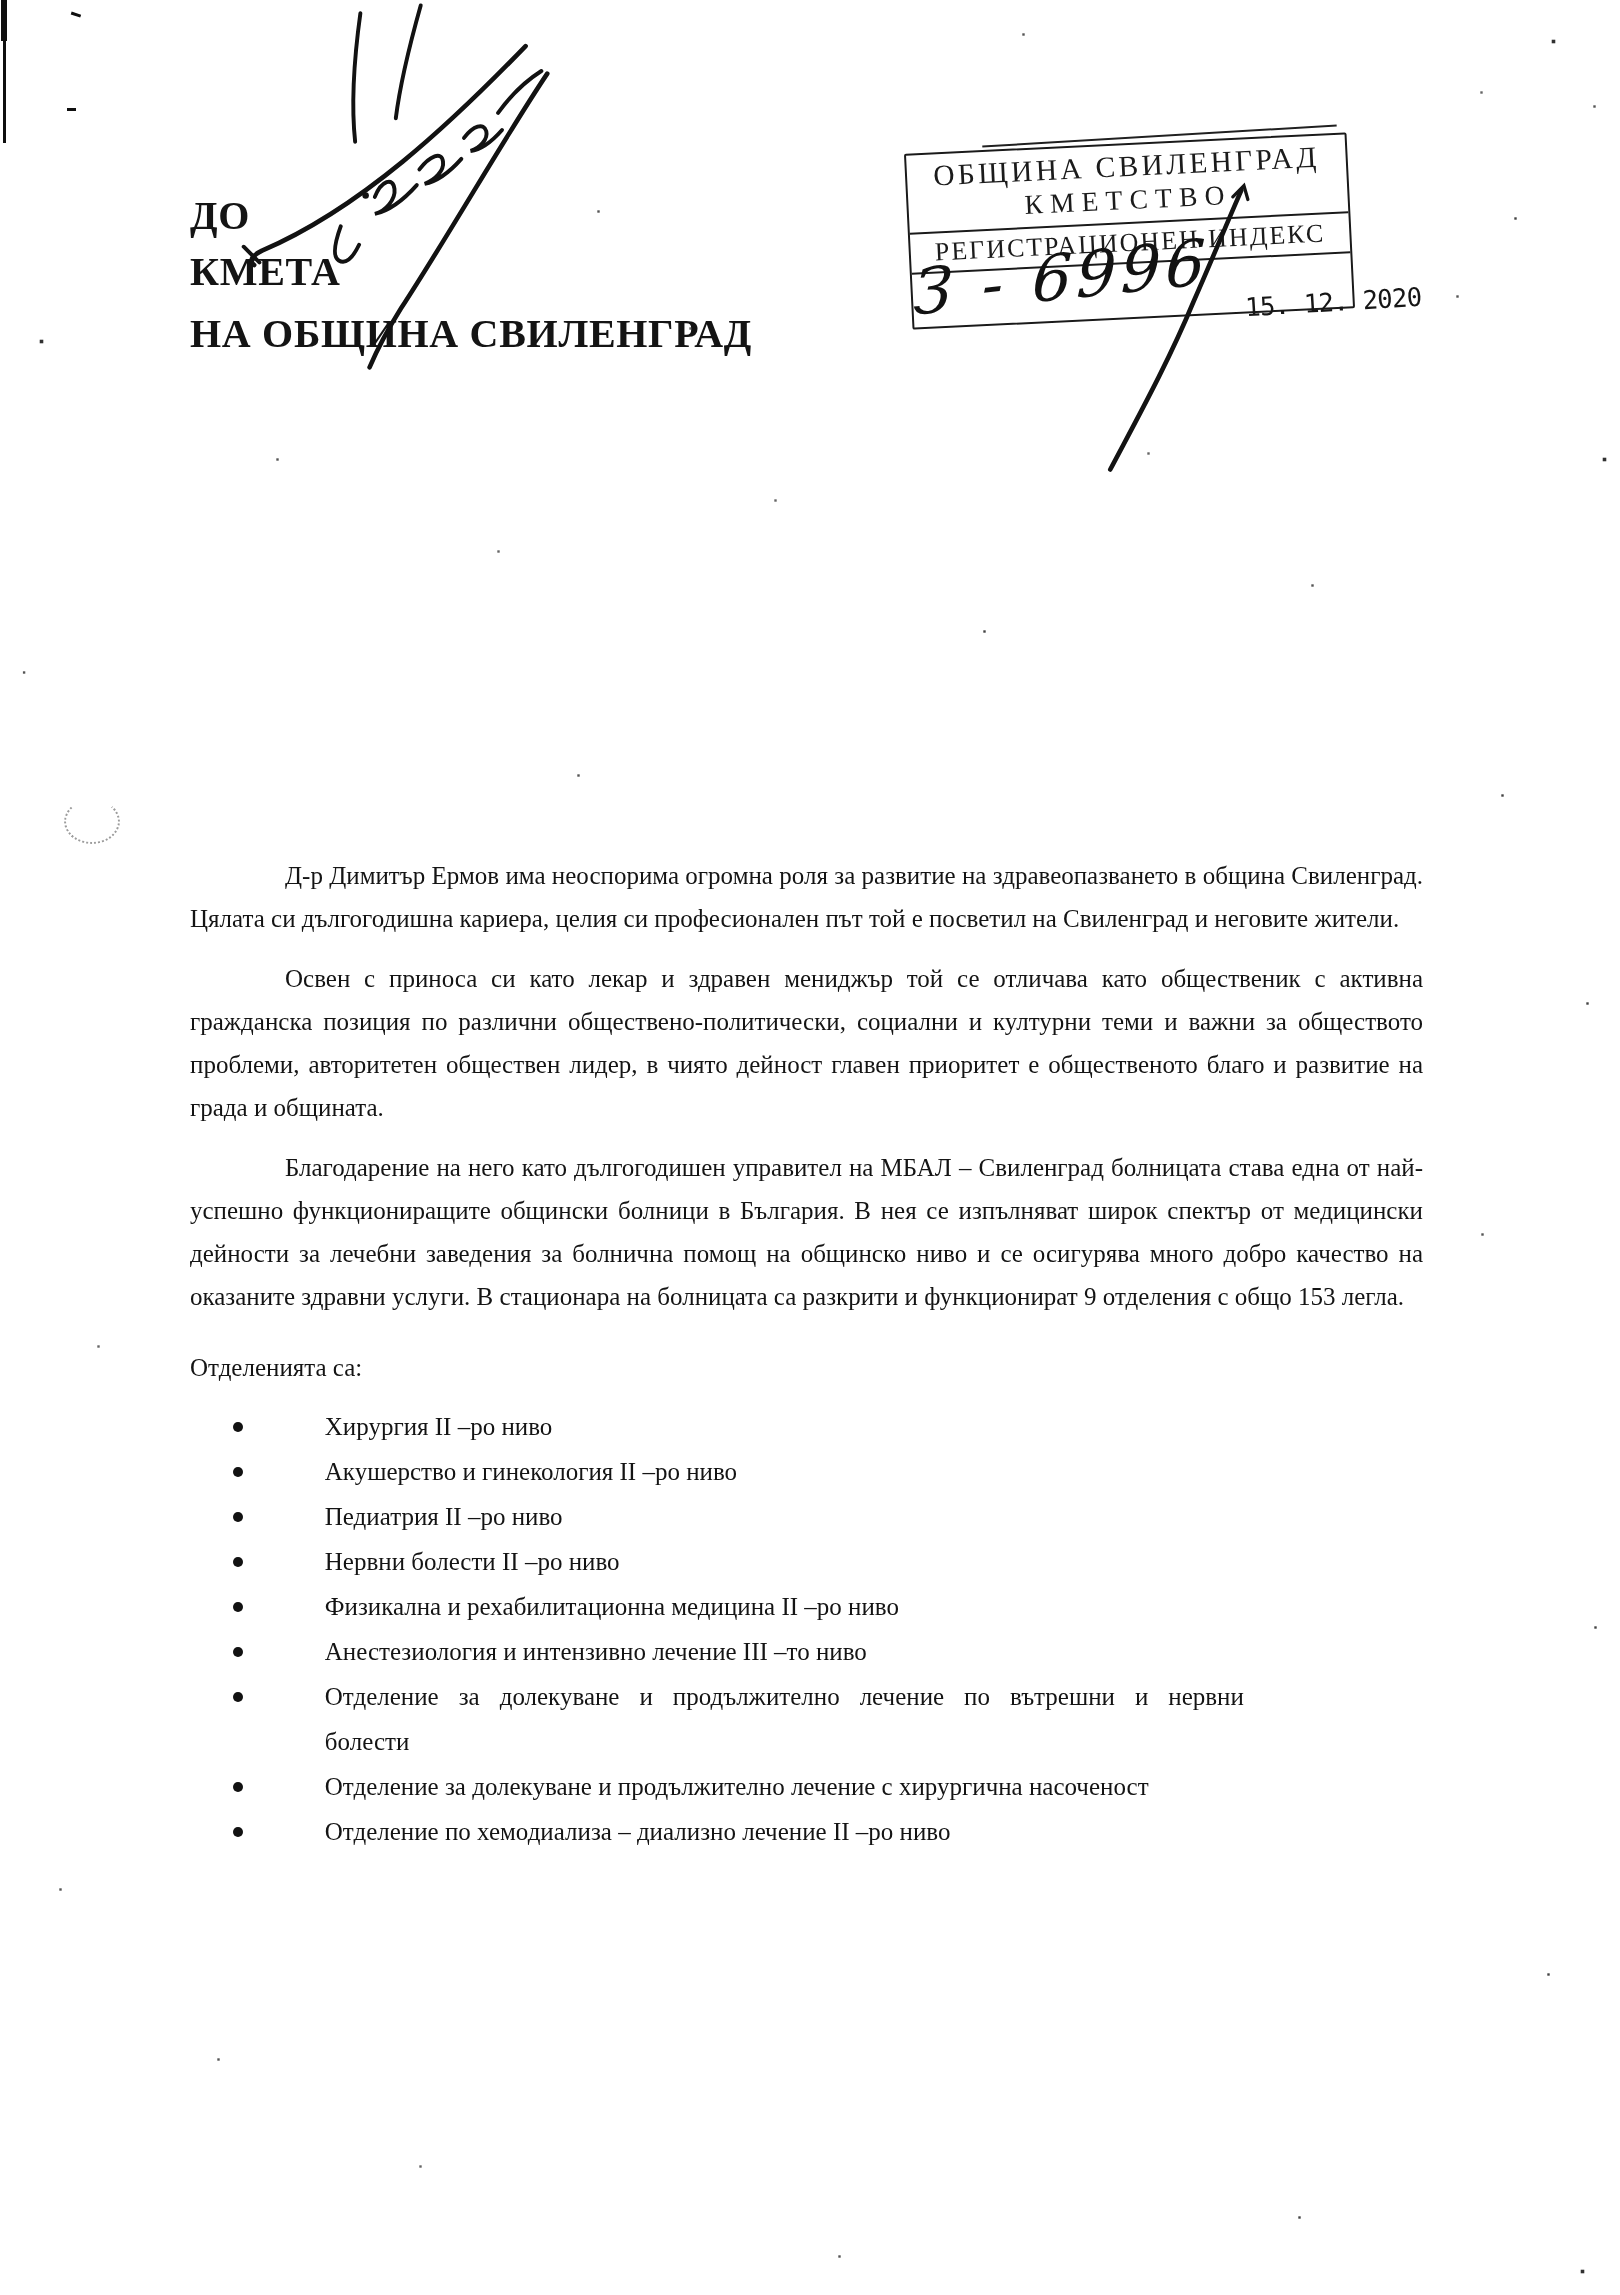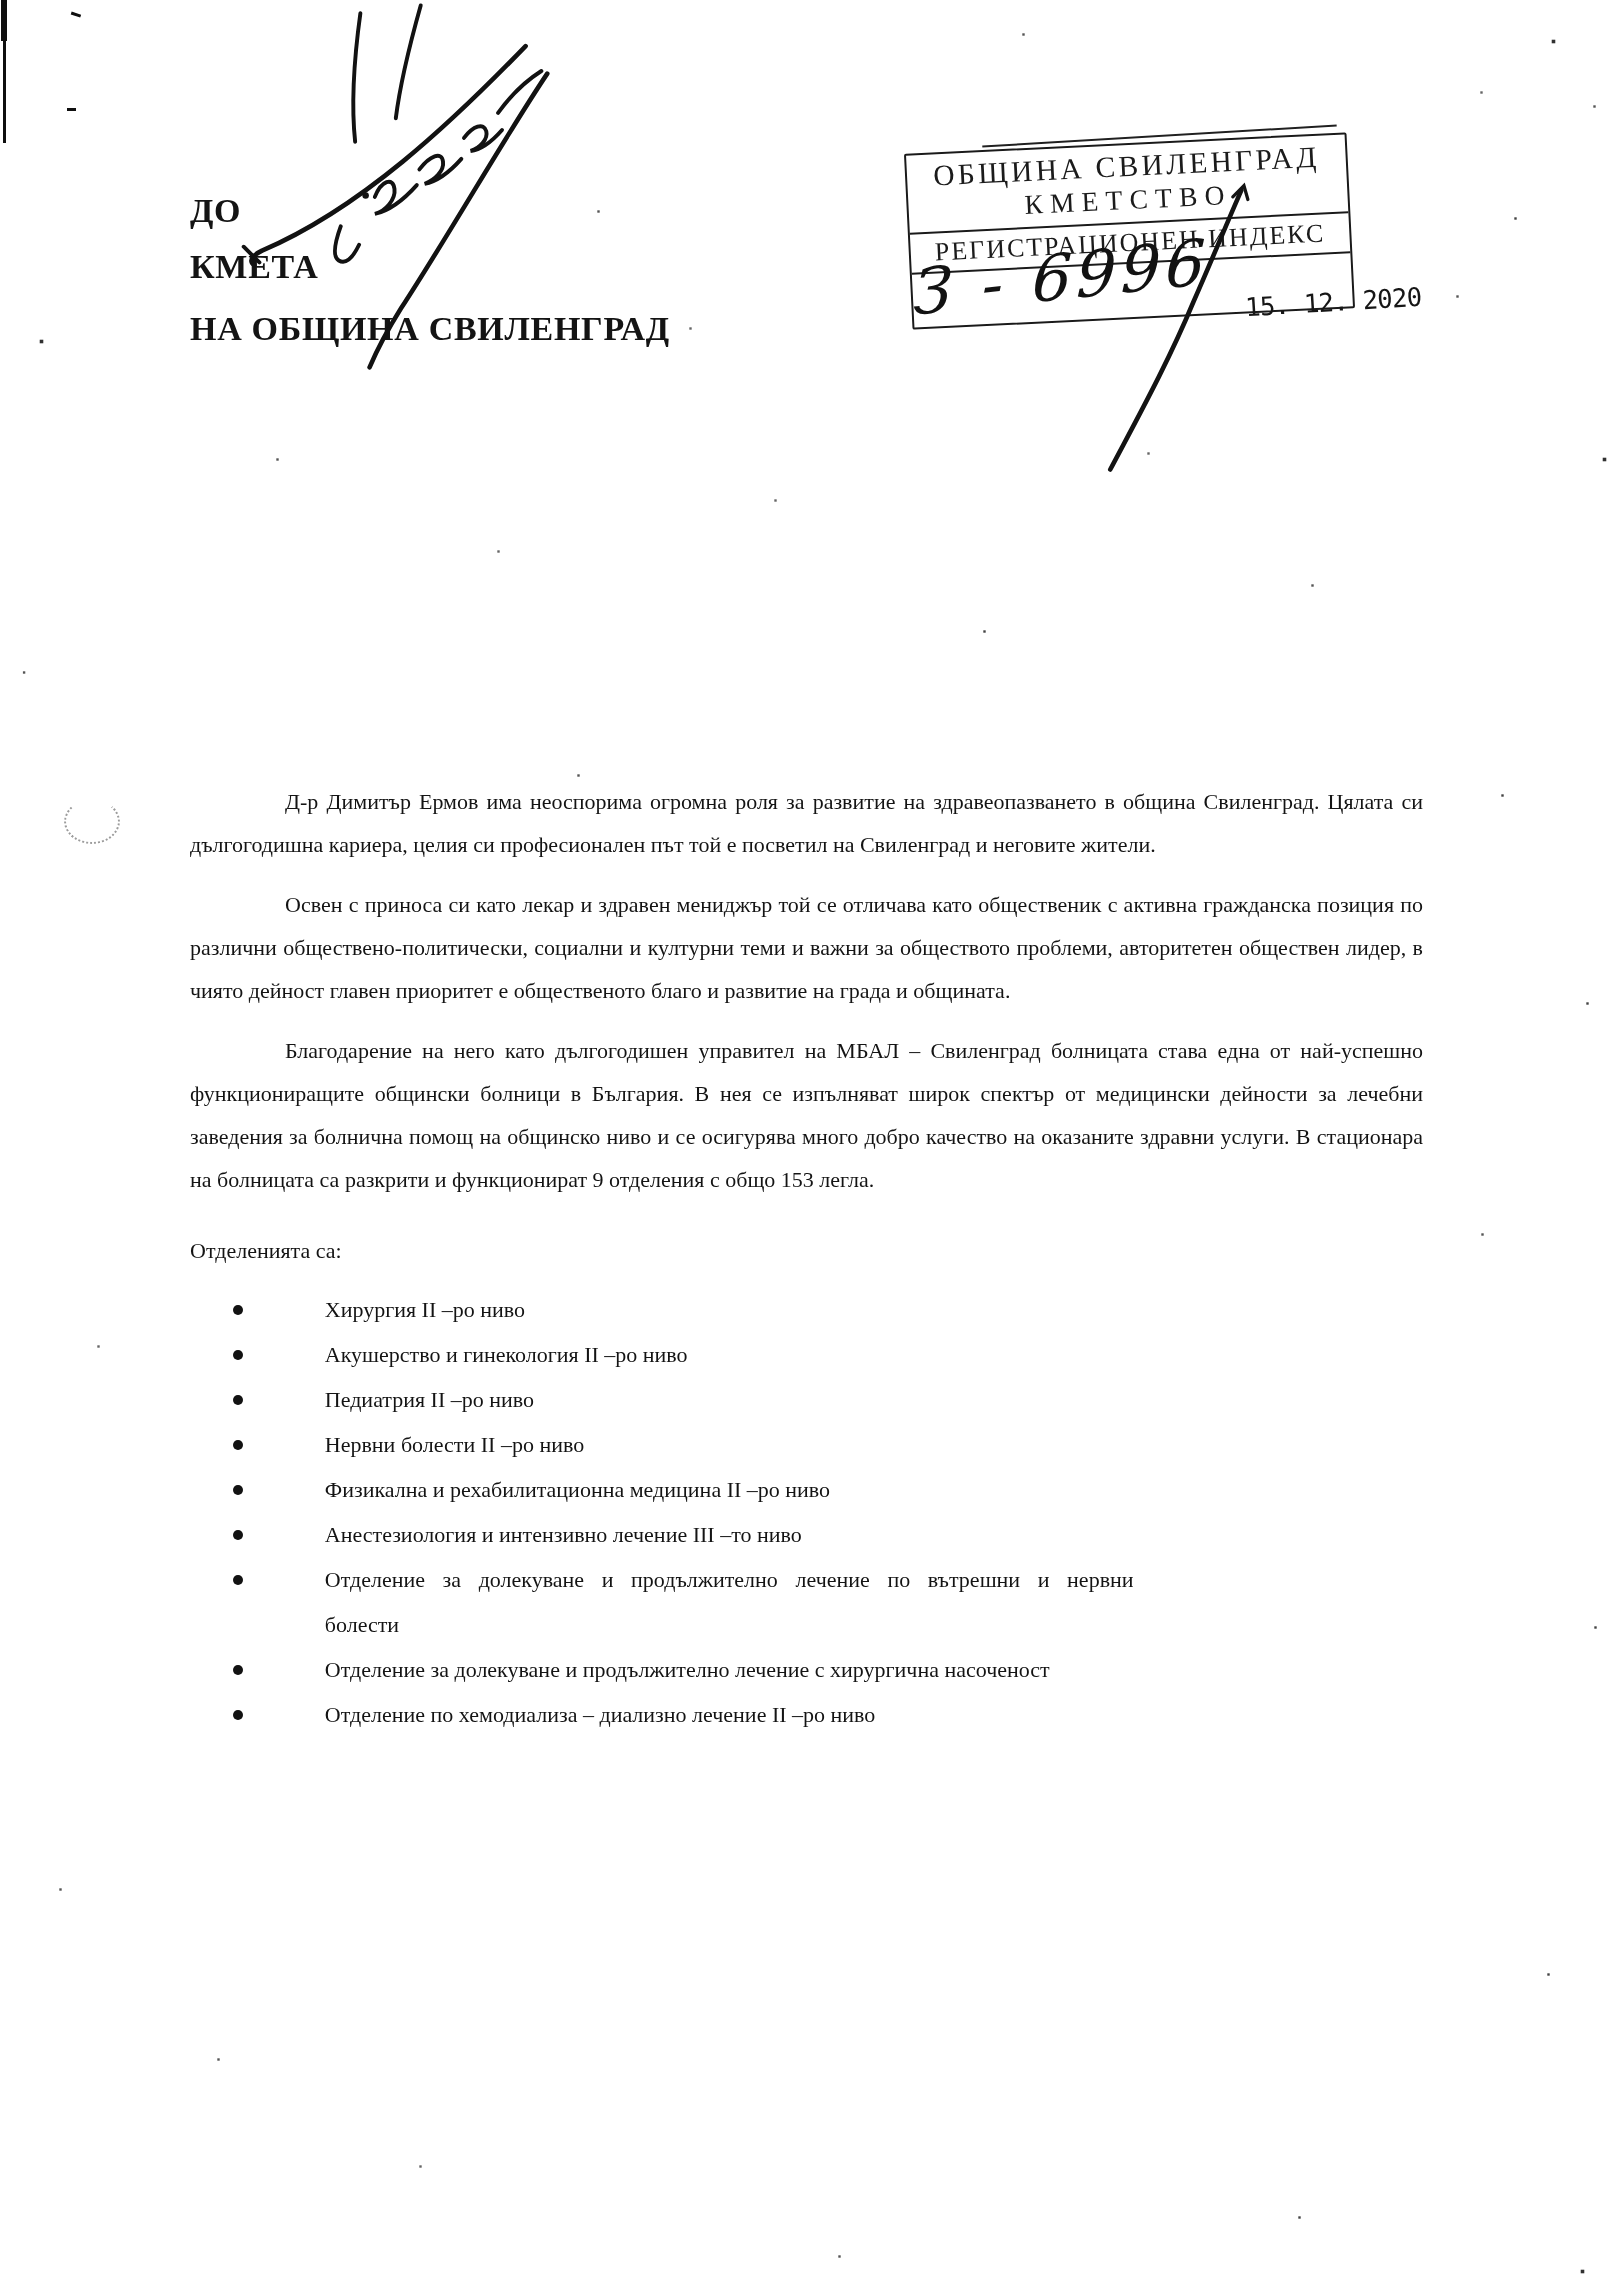--- a/index.html
+++ b/index.html
@@ -35,21 +35,21 @@
       98px 1346px 0 0.7px #666, 1595px 1627px 0 0.7px #444, 60px 1889px 0 0.7px #555,
       1548px 1974px 0 0.7px #444, 839px 2256px 0 0.7px #555, 420px 2166px 0 0.7px #666,
       1299px 2217px 0 0.7px #444, 1582px 2271px 0 1.3px #333, 218px 2059px 0 0.7px #555,
       1148px 453px 0 0.7px #666, 1457px 296px 0 0.7px #555, 775px 500px 0 0.7px #666,
       578px 775px 0 0.7px #555, 1023px 34px 0 0.7px #555, 1481px 92px 0 0.7px #666;
   }
 
   
   .recipient-line {
     position: absolute; left: 190px;
-    font-size: 34px; font-weight: 700; letter-spacing: 0.7px;
+    font-size: 40px; font-weight: 700; letter-spacing: 0.7px;
     white-space: nowrap;
   }
   .r1 { top: 192px; }
   .r2 { top: 248px; }
   .r3 { top: 310px; }
 
   
   .signature { position: absolute; left: 144px; top: 0; z-index: 3; }
   .signature path { fill: none; stroke: #141414; stroke-linecap: round; }
 
@@ -92,22 +92,22 @@
   
   .title-block {
     position: absolute; left: 190px; top: 561px; width: 1233px;
     text-align: center; font-weight: 700;
     font-size: 32px; line-height: 63px; letter-spacing: 1px;
   }
   .title-line { white-space: nowrap; }
 
   
   .body-text {
-    position: absolute; left: 190px; top: 780px; width: 1233px;
-    font-size: 22px; line-height: 43px; text-align: justify;
+    position: absolute; left: 190px; top: 854px; width: 1233px;
+    font-size: 25px; line-height: 43px; text-align: justify;
   }
   .para { margin: 0 0 17px 0; text-indent: 95px; }
   .para:nth-of-type(3) { margin-bottom: 27.5px; }
   .list-intro { margin: 0 0 15.7px 0; text-align: left; }
 
   .dept-list { }
   .dept-row { display: flex; line-height: 45px; gap: 44px; }
   .dot {
     flex: none; width: 9.8px; height: 9.8px; border-radius: 50%;
     background: #141414; margin: 17.7px 38px 0 43px;

